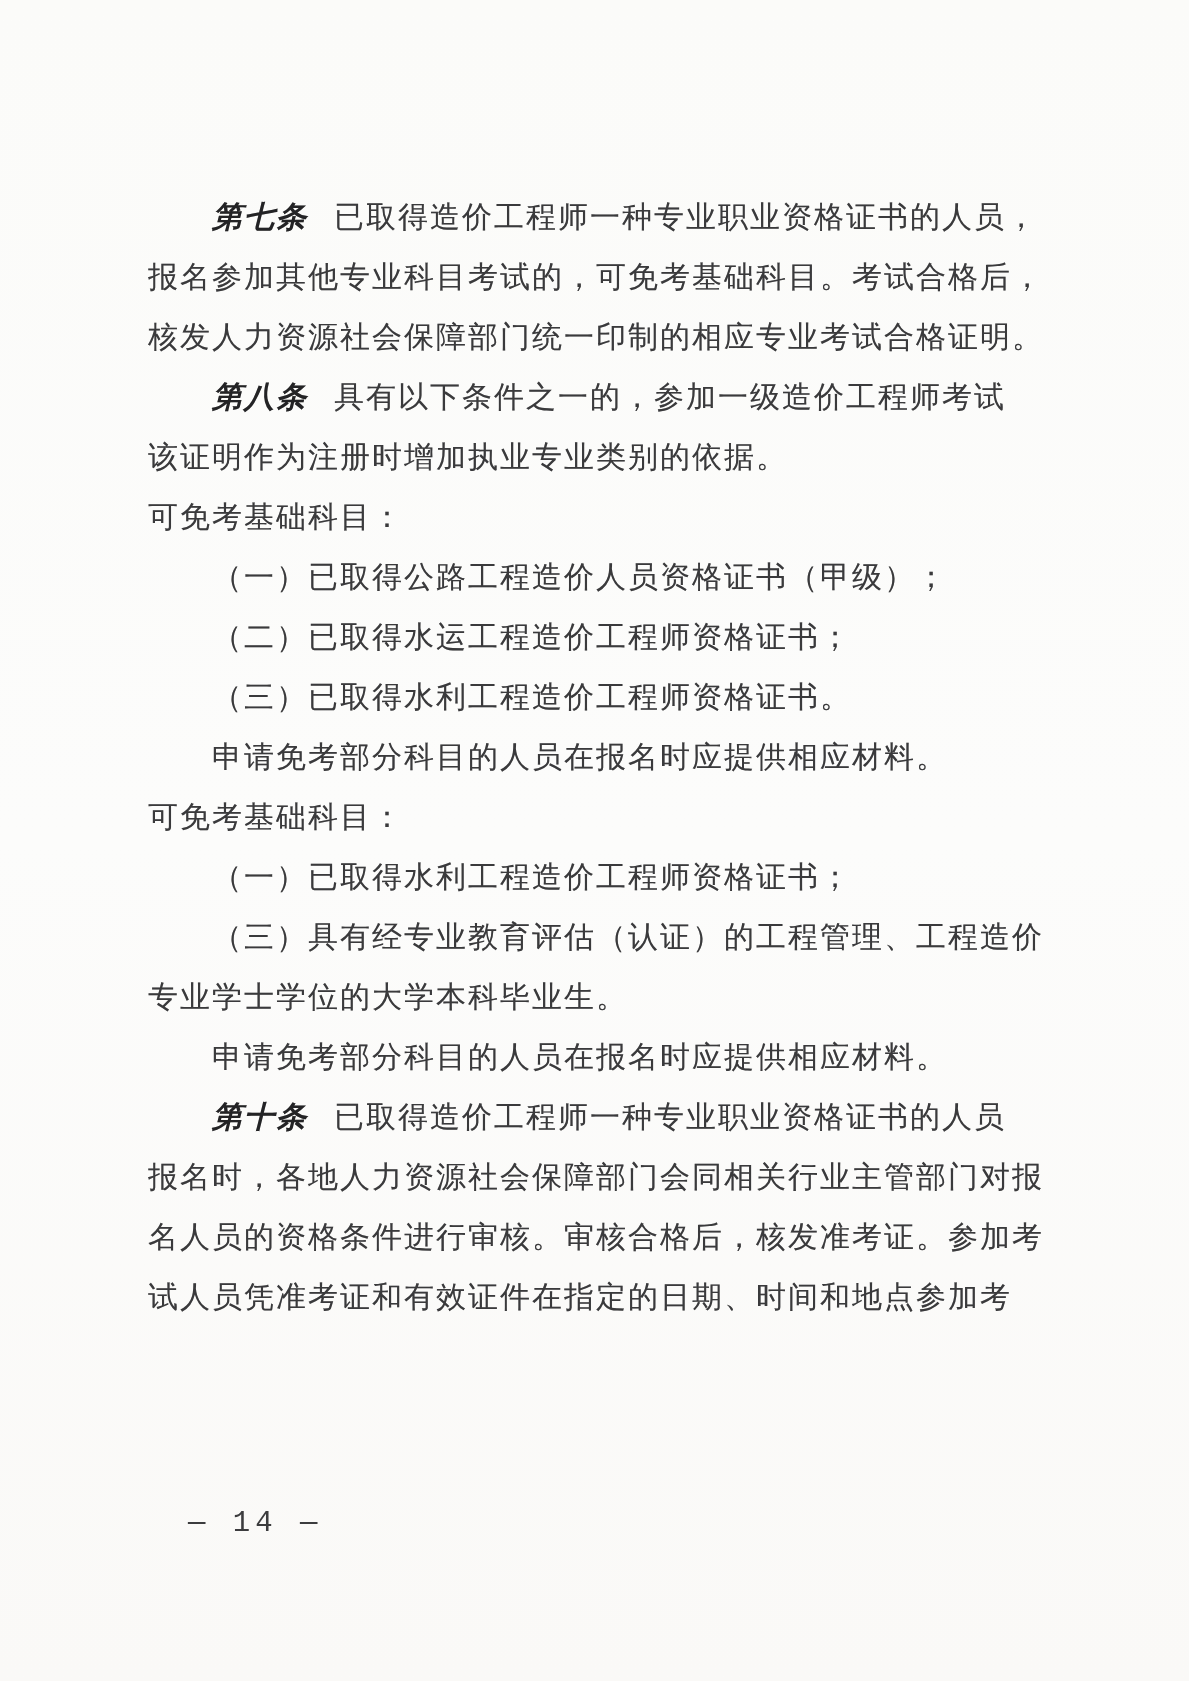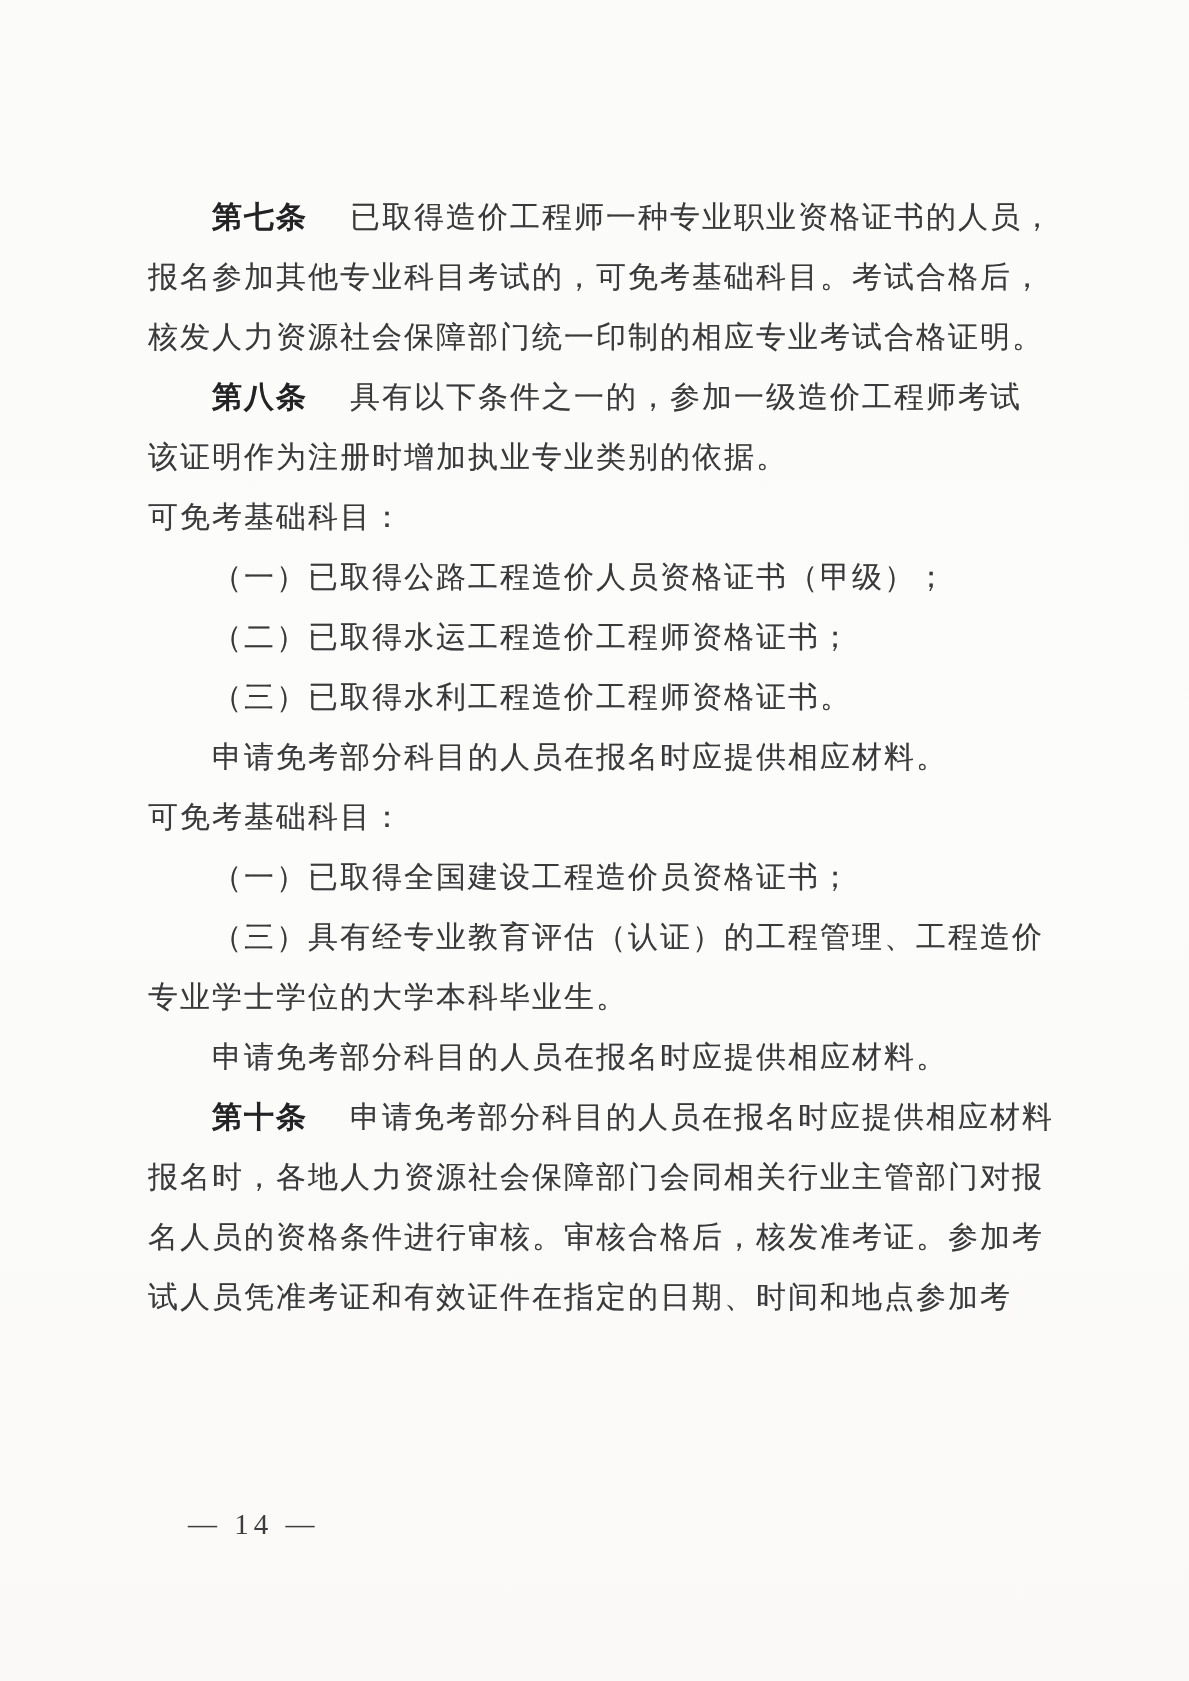--- a/index.html
+++ b/index.html
@@ -30,32 +30,33 @@
     color: #3a3a3c;
     white-space: nowrap;
     text-shadow: 0 0 0.6px rgba(60,60,60,0.35);
   }
   .line.indent {
     padding-left: 64px;
   }
   .lead {
     font-weight: 700;
     color: #232325;
-    margin-right: 42px;
+    margin-right: 26px;
+    font-style: italic;
   }
   .txt {
     color: inherit;
   }
   .footer {
     position: absolute;
     left: 188px;
     top: 1498px;
     height: 52px;
     line-height: 52px;
-    font-family: Liberation Serif, serif;
+    font-family: Liberation Mono, monospace;
     font-size: 29px;
     letter-spacing: 5px;
     color: #3c3c3e;
     white-space: nowrap;
   }
 </style>
 </head>
 <body>
 
 <div class="page">
@@ -77,30 +78,30 @@
 
     <div class="line indent"><span class="txt">（二）已取得水运工程造价工程师资格证书；</span></div>
 
     <div class="line indent"><span class="txt">（三）已取得水利工程造价工程师资格证书。</span></div>
 
     <div class="line indent"><span class="txt">申请免考部分科目的人员在报名时应提供相应材料。</span></div>
 
 
     <div class="line"><span class="txt">可免考基础科目：</span></div>
 
-    <div class="line indent"><span class="txt">（一）已取得全国建设工程造价员资格证书；</span></div>
+    <div class="line indent"><span class="txt">（一）已取得水利工程造价工程师资格证书；</span></div>
 
 
     <div class="line indent"><span class="txt">（三）具有经专业教育评估（认证）的工程管理、工程造价</span></div>
 
     <div class="line"><span class="txt">专业学士学位的大学本科毕业生。</span></div>
 
     <div class="line indent"><span class="txt">申请免考部分科目的人员在报名时应提供相应材料。</span></div>
 
-    <div class="line indent"><span class="lead">第十条</span><span class="txt">申请免考部分科目的人员在报名时应提供相应材料</span></div>
+    <div class="line indent"><span class="lead">第十条</span><span class="txt">已取得造价工程师一种专业职业资格证书的人员</span></div>
 
 
     <div class="line"><span class="txt">报名时，各地人力资源社会保障部门会同相关行业主管部门对报</span></div>
 
     <div class="line"><span class="txt">名人员的资格条件进行审核。审核合格后，核发准考证。参加考</span></div>
 
     <div class="line"><span class="txt">试人员凭准考证和有效证件在指定的日期、时间和地点参加考</span></div>
   </main>
 
   <div class="footer">— 14 —</div>

